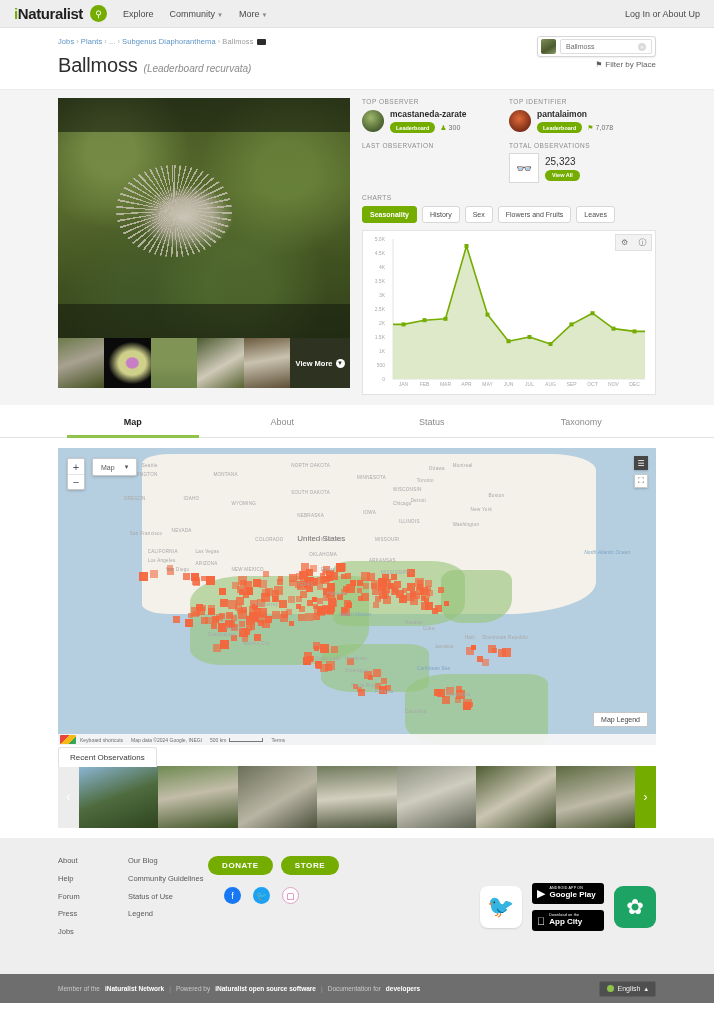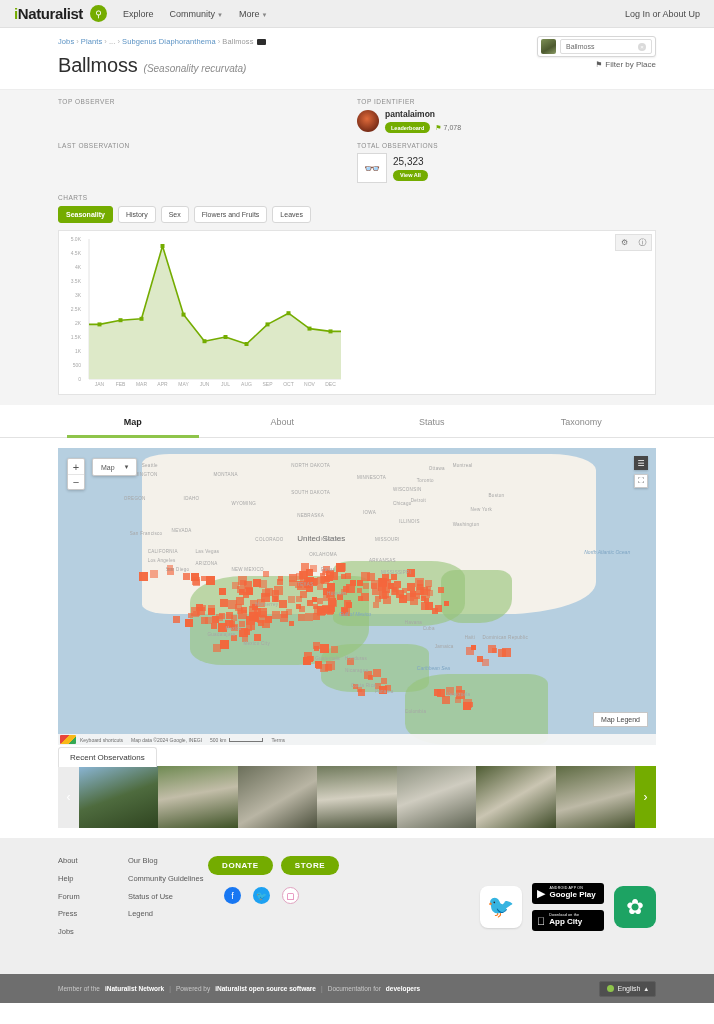--- a/index.html
+++ b/index.html
@@ -337,44 +337,74 @@
   </div>
   <div class="auth">Log In or About Up</div>
 </div>
 
 <div class="headsection">
   <div class="crumbs">
     <a>Jobs</a><span class="sep">›</span><a>Plants</a><span class="sep">›</span><span>...</span><span class="sep">›</span><a>Subgenus Diaphoranthema</a><span class="sep">›</span><span>Ballmoss</span><span class="flag"></span>
   </div>
   <div class="titlerow">
     <span class="sciname-title">Ballmoss</span>
-    <span class="latin">(Seasonality recurvata)</span>
+    <span class="latin">(Leaderboard recurvata)</span>
   </div>
   <div class="searchbox-wrap">
     <div class="searchbox">
       <div class="sb-thumb"></div>
       <div style="position:relative;display:flex;align-items:center;">
         <input class="sb-input" value="Ballmoss" style="">
         <span class="sb-clear">×</span>
       </div>
     </div>
   </div>
   <div class="filterplace">
     <span class="pin">⚑</span>
     <span>Filter by Place</span>
   </div>
 </div>
 
 <div class="hero">
+  <div class="gallery">
+    <div class="mainphoto">
+      <div class="photo-bar-top"></div>
+      <div class="photo-bar-bot"></div>
+    </div>
+    <div class="thumbs">
+      <div class="thumb t1"></div>
+      <div class="thumb t2"></div>
+      <div class="thumb t3"></div>
+      <div class="thumb t4"></div>
+      <div class="thumb t5"></div>
+      <div class="viewmore">
+        <span>View More</span>
+        <span class="vm-circle">▼</span>
+      </div>
+    </div>
+  </div>
 
   <div class="stats">
     <div class="stat-grid">
 
       <div class="stat-cell">
         <div class="stat-label">TOP OBSERVER</div>
+        <div class="stat-body">
+          <div class="avatar av1"></div>
+          <div>
+            <div class="stat-main">mcastaneda-zarate</div>
+            <div class="stat-sub">
+              <span class="pillbtn">Leaderboard</span>
+              <span class="countchip">
+                <span class="ic">♟</span>
+                <span>300</span>
+              </span>
+            </div>
+          </div>
+        </div>
       </div>
 
       <div class="stat-cell">
         <div class="stat-label">TOP IDENTIFIER</div>
         <div class="stat-body">
           <div class="avatar av2"></div>
           <div>
             <div class="stat-main">pantalaimon</div>
             <div class="stat-sub">
               <span class="pillbtn">Leaderboard</span>

